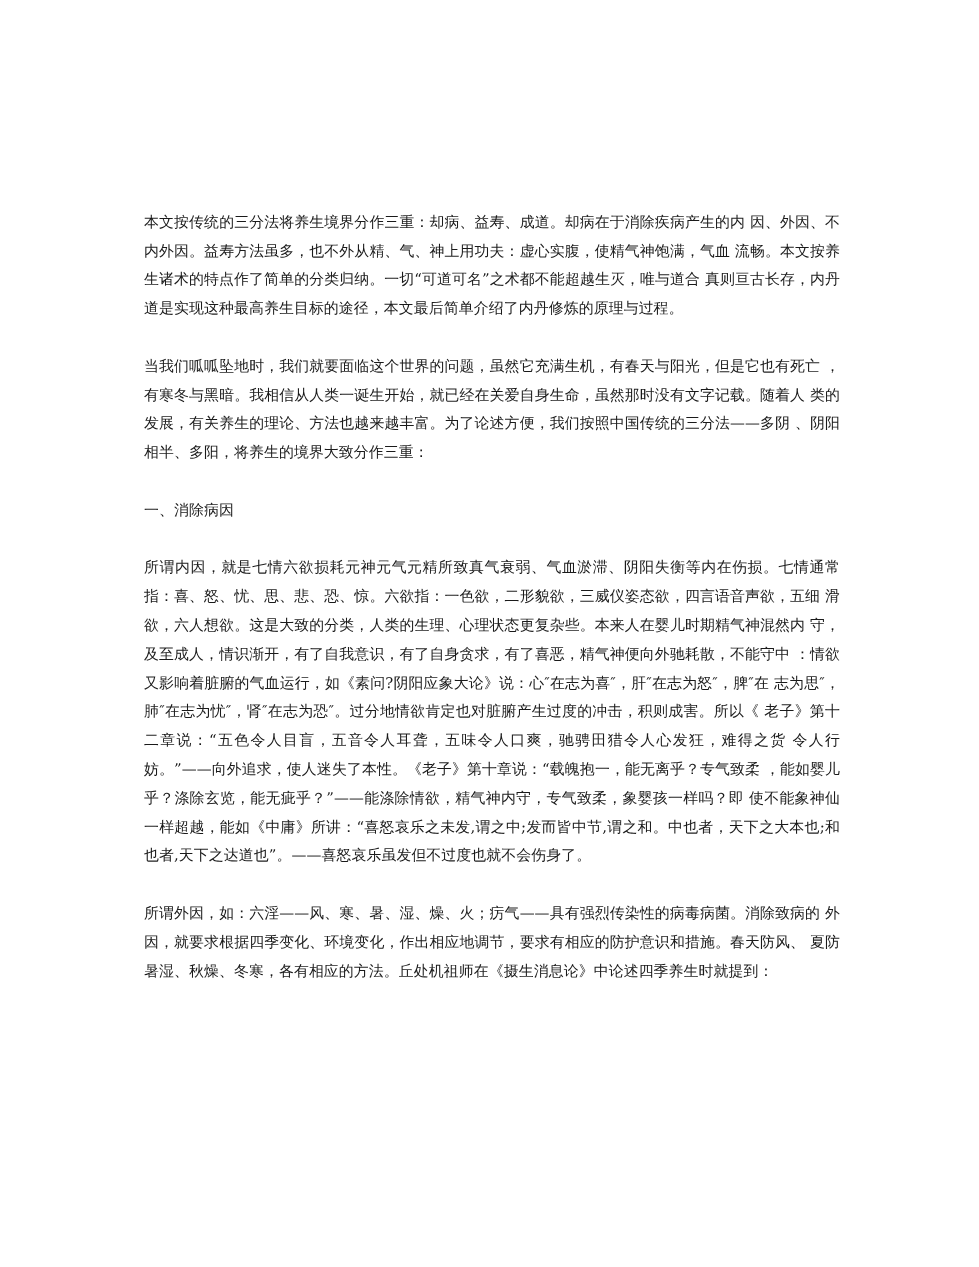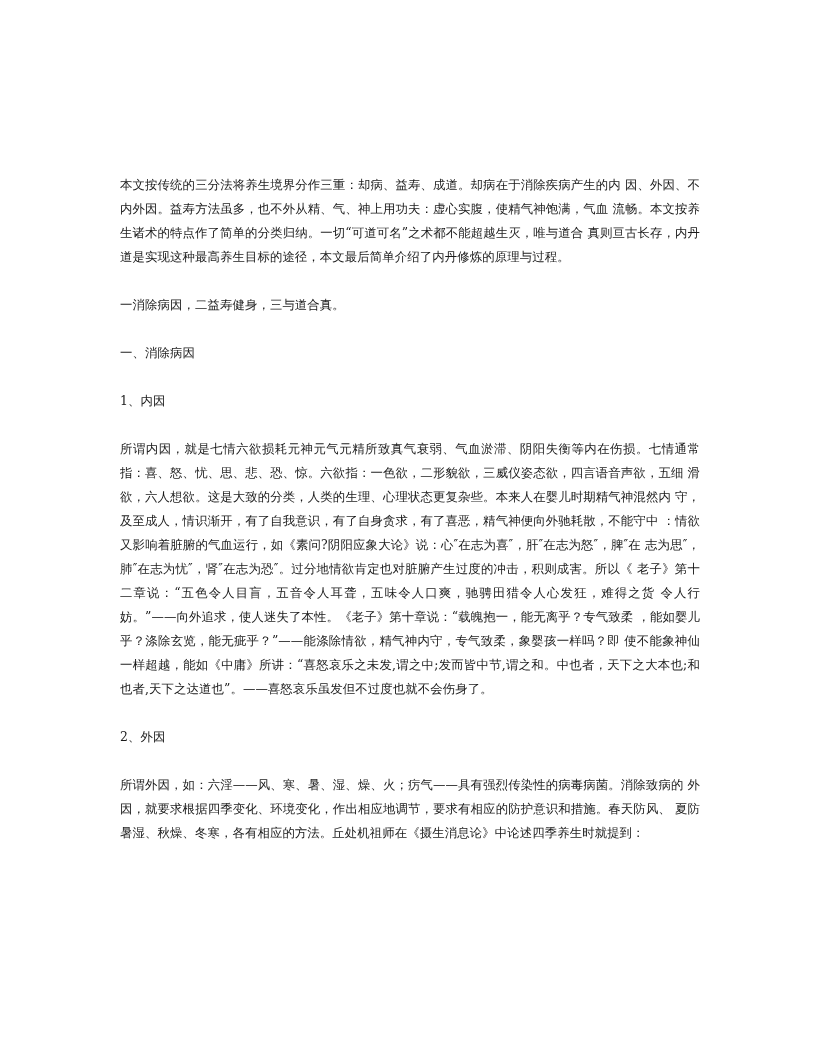--- a/index.html
+++ b/index.html
@@ -41,28 +41,26 @@
 </style>
 </head>
 <body>
 
 <div class="page">
   <div class="doc-body">
 
     <p class="para">本文按传统的三分法将养生境界分作三重：却病、益寿、成道。却病在于消除疾病产生的内 因、外因、不内外因。益寿方法虽多，也不外从精、气、神上用功夫：虚心实腹，使精气神饱满，气血 流畅。本文按养生诸术的特点作了简单的分类归纳。一切“可道可名”之术都不能超越生灭，唯与道合 真则亘古长存，内丹道是实现这种最高养生目标的途径，本文最后简单介绍了内丹修炼的原理与过程。</p>
 
 
+    <p class="para">当我们呱呱坠地时，我们就要面临这个世界的问题，虽然它充满生机，有春天与阳光，但是它也有死亡 ，有寒冬与黑暗。我相信从人类一诞生开始，就已经在关爱自身生命，虽然那时没有文字记载。随着人 类的发展，有关养生的理论、方法也越来越丰富。为了论述方便，我们按照中国传统的三分法——多阴 、阴阳相半、多阳，将养生的境界大致分作三重：</p>
 
-    <p class="para">一消除病因，二益寿健身，三与道合真。</p>
 
     <p class="para heading">一、消除病因</p>
 
 
-    <p class="para heading">1、内因</p>
 
     <p class="para">所谓内因，就是七情六欲损耗元神元气元精所致真气衰弱、气血淤滞、阴阳失衡等内在伤损。七情通常 指：喜、怒、忧、思、悲、恐、惊。六欲指：一色欲，二形貌欲，三威仪姿态欲，四言语音声欲，五细 滑欲，六人想欲。这是大致的分类，人类的生理、心理状态更复杂些。本来人在婴儿时期精气神混然内 守，及至成人，情识渐开，有了自我意识，有了自身贪求，有了喜恶，精气神便向外驰耗散，不能守中 ：情欲又影响着脏腑的气血运行，如《素问?阴阳应象大论》说：心″在志为喜″，肝″在志为怒″，脾″在 志为思″，肺″在志为忧″，肾″在志为恐″。过分地情欲肯定也对脏腑产生过度的冲击，积则成害。所以《 老子》第十二章说：“五色令人目盲，五音令人耳聋，五味令人口爽，驰骋田猎令人心发狂，难得之货 令人行妨。”——向外追求，使人迷失了本性。《老子》第十章说：“载魄抱一，能无离乎？专气致柔 ，能如婴儿乎？涤除玄览，能无疵乎？”——能涤除情欲，精气神内守，专气致柔，象婴孩一样吗？即 使不能象神仙一样超越，能如《中庸》所讲：“喜怒哀乐之未发,谓之中;发而皆中节,谓之和。中也者，天下之大本也;和也者,天下之达道也”。——喜怒哀乐虽发但不过度也就不会伤身了。</p>
 
-    <p class="para heading">2、外因</p>
 
     <p class="para">所谓外因，如：六淫——风、寒、暑、湿、燥、火；疠气——具有强烈传染性的病毒病菌。消除致病的 外因，就要求根据四季变化、环境变化，作出相应地调节，要求有相应的防护意识和措施。春天防风、 夏防暑湿、秋燥、冬寒，各有相应的方法。丘处机祖师在《摄生消息论》中论述四季养生时就提到：</p>
 
   </div>
 </div>
 
 </body></html>

